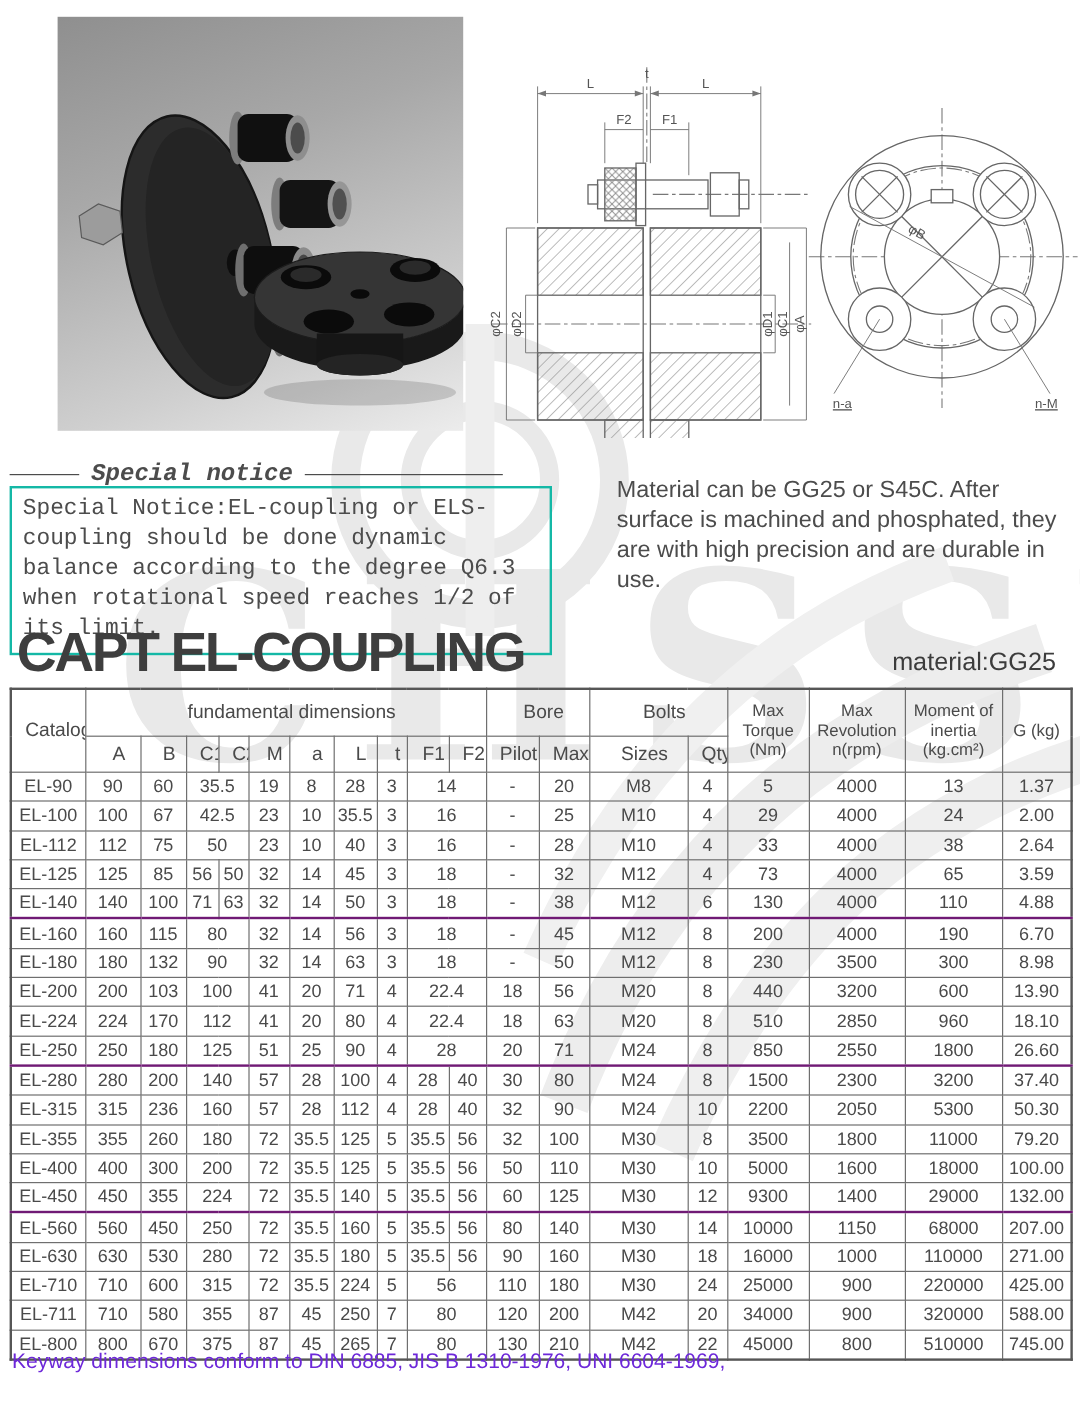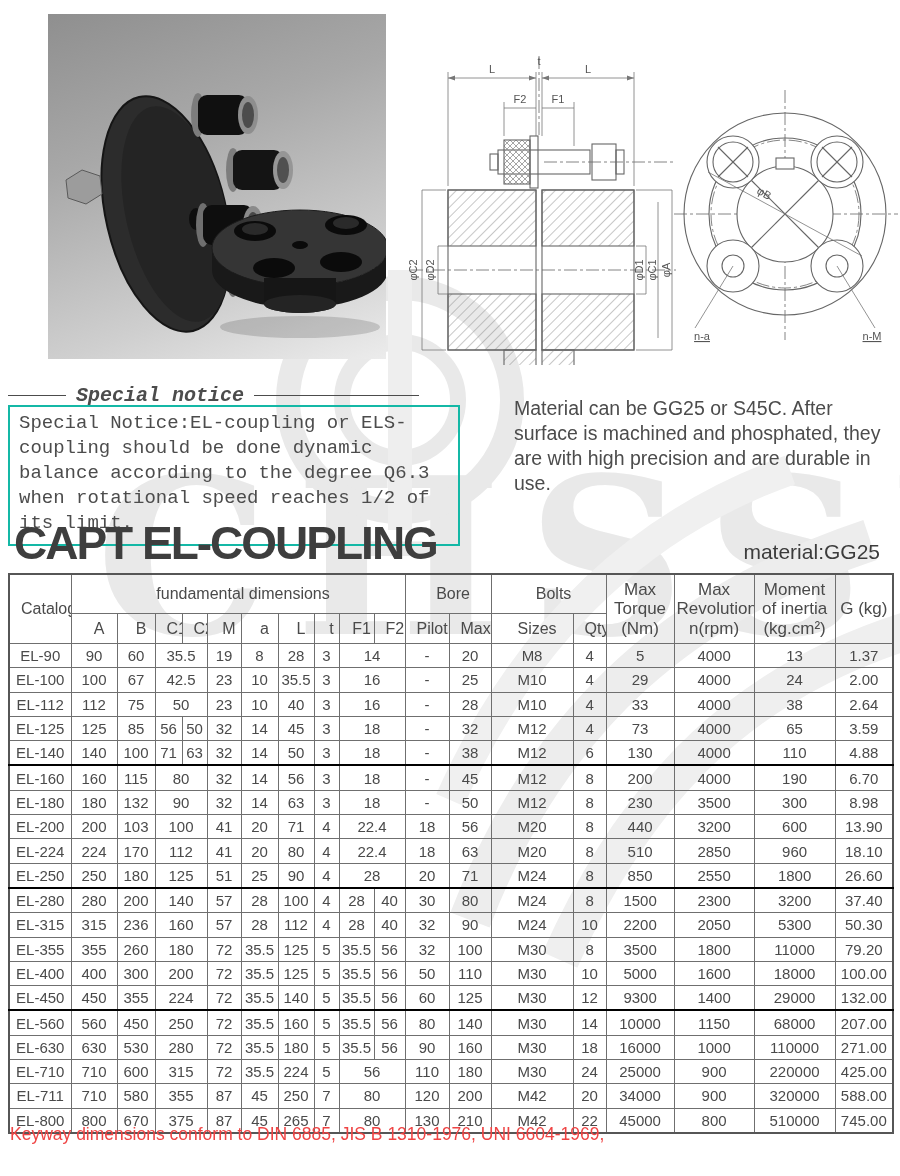--- a/index.html
+++ b/index.html
@@ -53,27 +53,27 @@
   
   .tbl-wrap{position:absolute;left:8px;top:573px;z-index:3;}
   table{border-collapse:collapse;table-layout:fixed;width:884px;background:transparent;border:2px solid #565656;}
   th,td{
     border:1px solid #6f6f6f;text-align:center;vertical-align:middle;
     font-weight:normal;color:#4a4a4a;padding:0 1px;overflow:hidden;white-space:nowrap;
   }
   thead th{font-size:16px;padding-left:11px;}
   thead tr.hr1 th{height:38px;}
   thead tr.hr2 th{height:29px;}
-  th.wrap-h{font-size:17px;line-height:1.12;white-space:normal;padding:1px 2px;}
+  th.wrap-h{font-size:14px;line-height:1.12;white-space:normal;padding:1px 2px;}
   tbody td{font-size:15px;height:23.3px;}
-  tr.group-start td{border-top:2px solid #000000;}
+  tr.group-start td{border-top:2px solid #701a75;}
   
   .footer{
     position:absolute;left:10px;top:1122px;z-index:3;
-    font-size:17.5px;line-height:1.42;color:#ef4444;
+    font-size:17.5px;line-height:1.42;color:#6d28d9;
   }
 </style>
 </head>
 <body>
 
 <div class="wm wm-text">CHSSB</div>
 <svg class="wm" style="left:230px;top:240px;" width="680" height="740" viewBox="0 0 680 740">
   <g fill="none" stroke="#e9e9e9">
     <circle cx="170" cy="160" r="112" stroke-width="24"></circle>
     <circle cx="170" cy="160" r="58" stroke-width="16"></circle>

